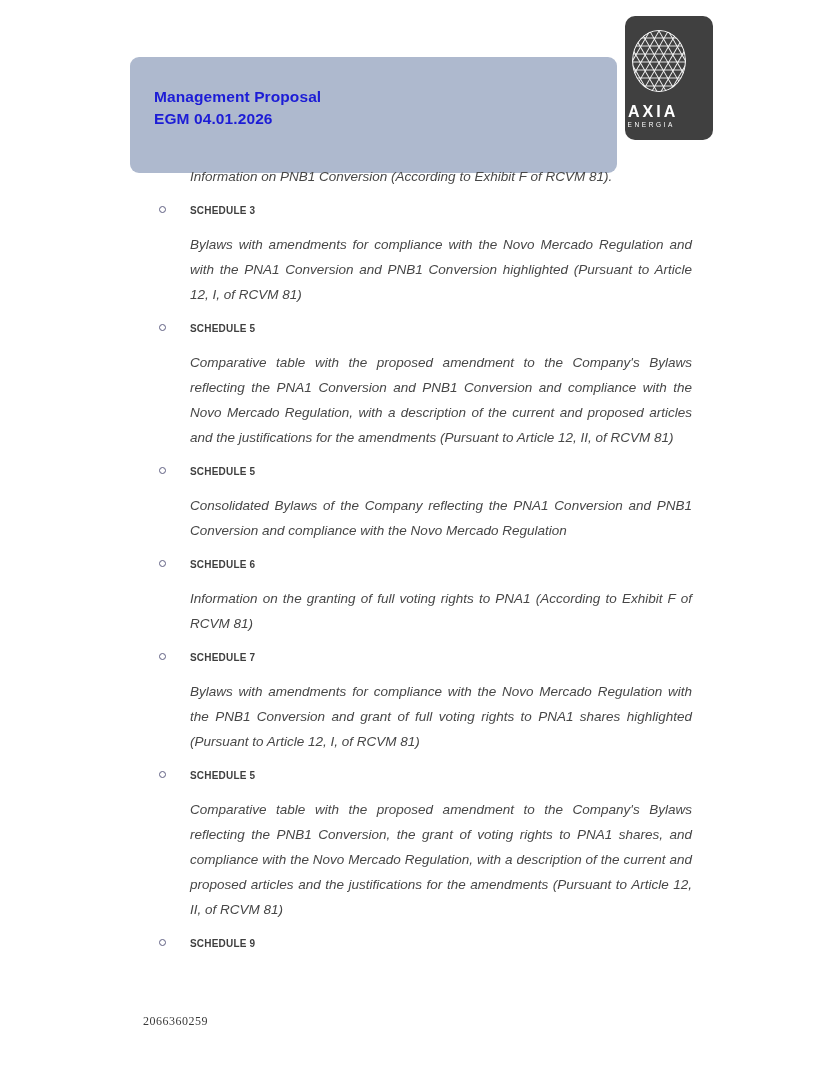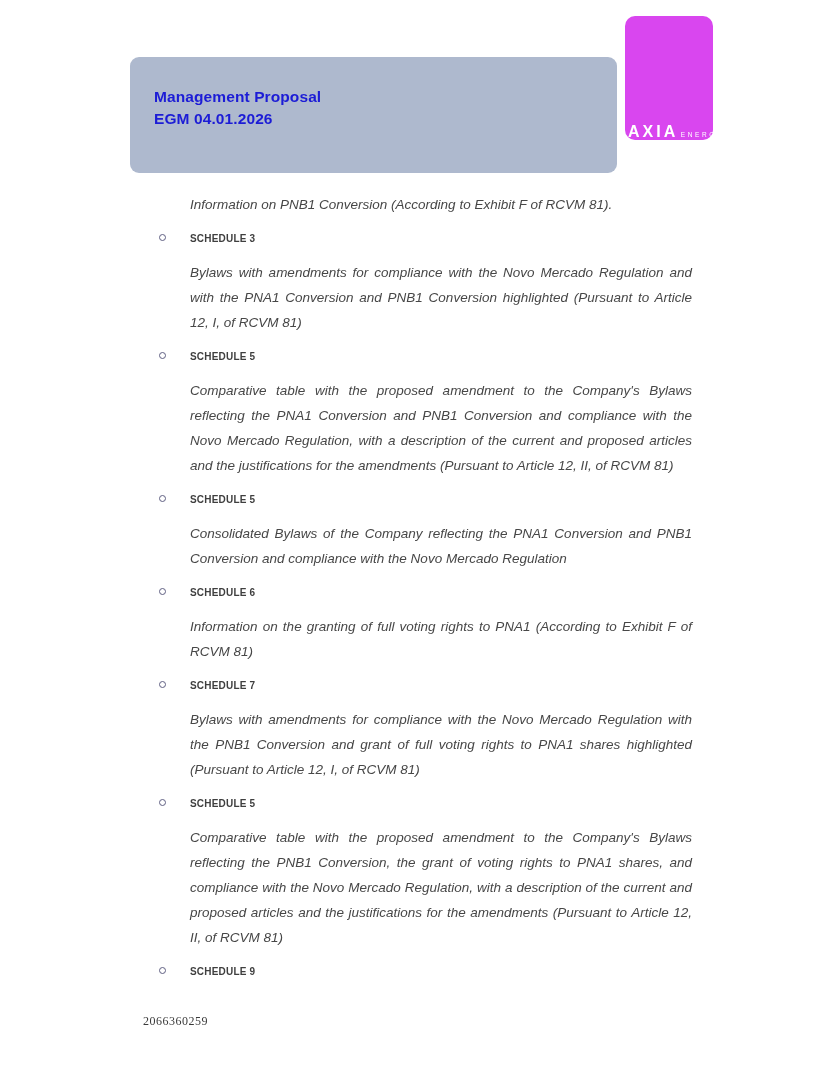--- a/index.html
+++ b/index.html
@@ -33,25 +33,25 @@
     font-size: 15.5px;
     line-height: 22px;
     letter-spacing: 0.1px;
   }
 
   
   .logo-box {
     position: absolute;
     left: 625px; top: 16px;
     width: 88px; height: 124px;
-    background: #d946ef;
+    background: #404040;
     border-radius: 10px;
     display: flex;
-    flex-direction: row;
-    align-items: flex-end;
+    flex-direction: column;
+    align-items: flex-start;
   }
   .logo-sphere { margin-top: 8px; }
   .logo-word {
     color: #ffffff;
     font-weight: bold;
     font-size: 16px;
     letter-spacing: 3px;
     line-height: 16px;
     margin-top: 2px;
     text-indent: 3px;
@@ -60,21 +60,21 @@
     color: #ffffff;
     font-size: 6.5px;
     letter-spacing: 2.6px;
     line-height: 10px;
     text-indent: 2.6px;
   }
 
   
   .content {
     position: absolute;
-    left: 190px; top: 192px;
+    left: 190px; top: 164px;
     width: 502px;
     color: #474747;
   }
   .para {
     font-style: italic;
     font-size: 13.5px;
     line-height: 25px;
     text-align: justify;
     margin-bottom: 9px;
     color: #474747;

